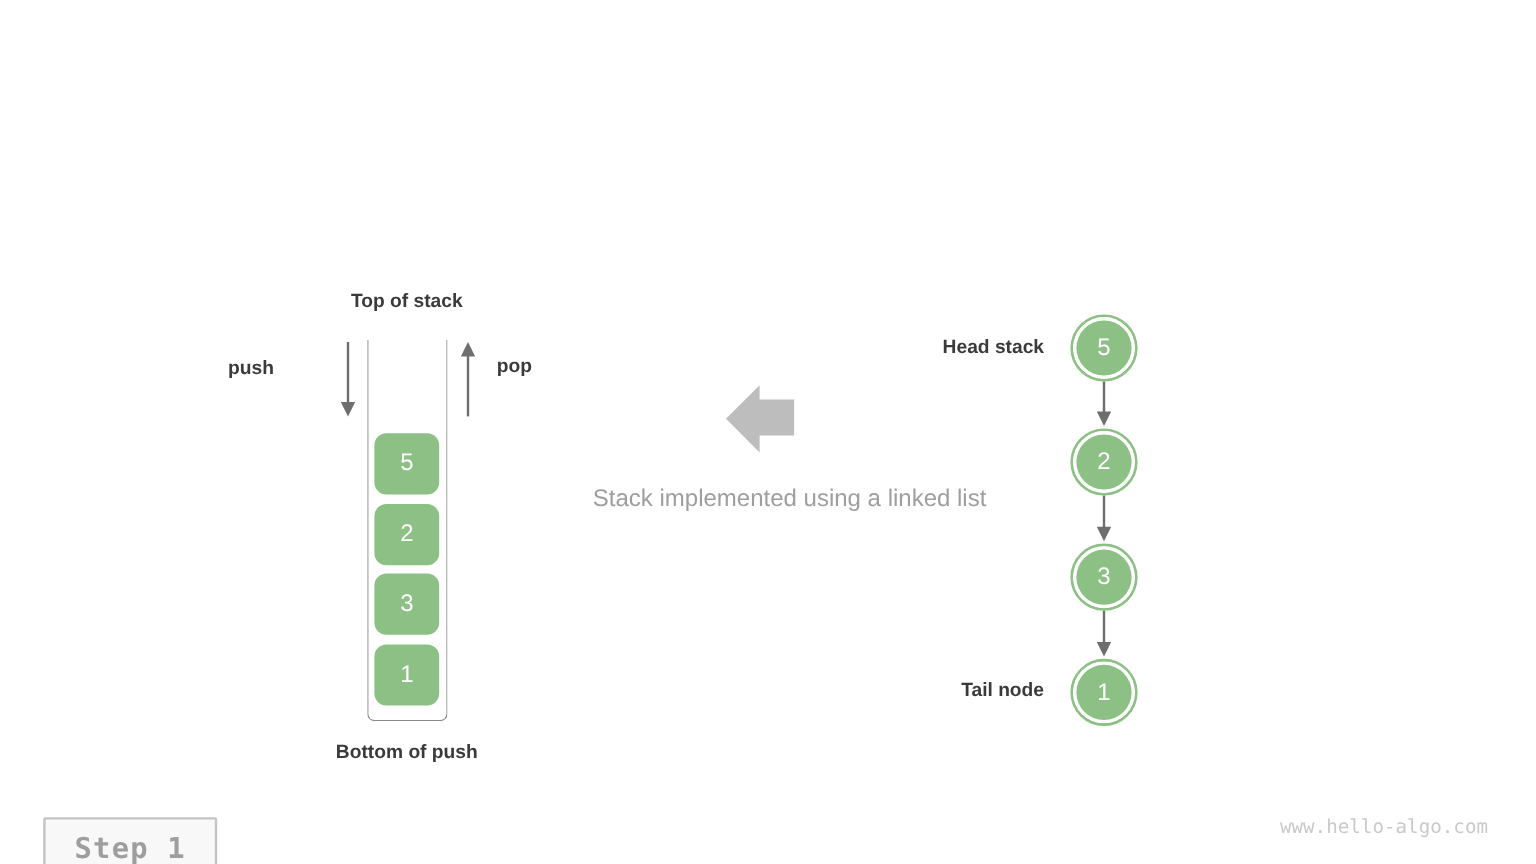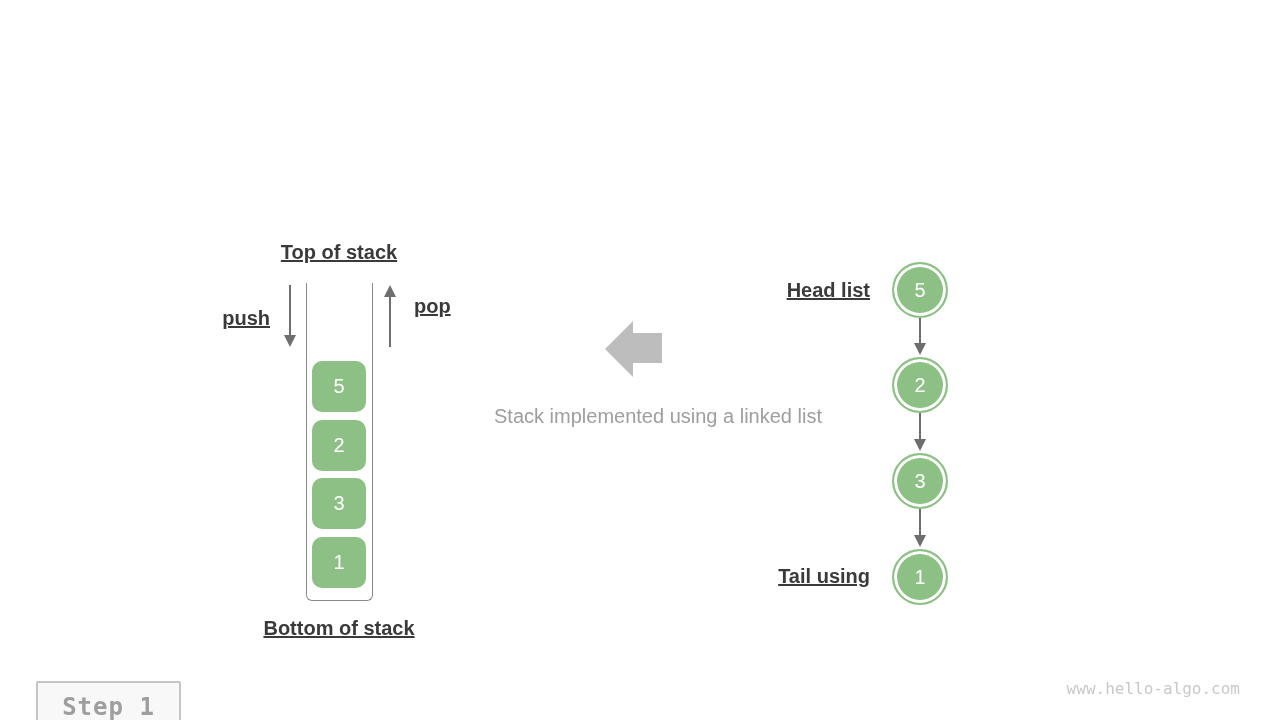--- a/index.html
+++ b/index.html
@@ -8,30 +8,29 @@
     background: #ffffff;
     font-family: "Liberation Sans", sans-serif;
     position: relative;
     overflow: hidden;
   }
   .canvas { position: absolute; left: 0; top: 0; width: 1280px; height: 720px; }
 
   
   .label {
     position: absolute;
-    font-size: 20px;
+    font-size: 16px;
     font-weight: 700;
     color: var(--text-dark, #3a3a3a);
     line-height: 24px;
     white-space: nowrap;
-    text-decoration: underline;
   }
   .top-of-stack    { left: 239px; top: 240px; width: 200px; text-align: center; }
   .bottom-of-stack { left: 239px; top: 616px; width: 200px; text-align: center; }
-  .push-label      { left: 190px; top: 306px; width: 80px;  text-align: right; }
+  .push-label      { left: 190px; top: 296px; width: 80px;  }
   .pop-label       { left: 414px; top: 294px; }
   .head-label      { right: 410px; top: 278px; text-align: right; }
   .tail-label      { right: 410px; top: 564px; text-align: right; }
 
   .caption {
     position: absolute;
     left: 0; top: 405px; width: 1280px;
     text-align: center;
     font-size: 20px;
     color: var(--text-gray, #9e9e9e);
@@ -157,46 +156,46 @@
     <span class="head"></span>
   </div>
   <div class="label pop-label">pop</div>
 
   <div class="stack-container"></div>
   <div class="stack-item i0">5</div>
   <div class="stack-item i1">2</div>
   <div class="stack-item i2">3</div>
   <div class="stack-item i3">1</div>
 
-  <div class="label bottom-of-stack">Bottom of stack</div>
+  <div class="label bottom-of-stack">Bottom of push</div>
 
   <svg class="big-arrow" width="57" height="56" viewBox="0 0 57 56">
     <polygon points="0,28 28,0 28,12 57,12 57,42 28,42 28,56"></polygon>
   </svg>
   <div class="caption">Stack implemented using a linked list</div>
 
-  <div class="label head-label">Head list</div>
+  <div class="label head-label">Head stack</div>
 
   <div class="node n0">5</div>
   <div class="varrow down connector c0">
     <span class="shaft"></span>
     <span class="head"></span>
   </div>
   <div class="node n1">2</div>
   <div class="varrow down connector c1">
     <span class="shaft"></span>
     <span class="head"></span>
   </div>
   <div class="node n2">3</div>
   <div class="varrow down connector c2">
     <span class="shaft"></span>
     <span class="head"></span>
   </div>
   <div class="node n3">1</div>
 
-  <div class="label tail-label">Tail using</div>
+  <div class="label tail-label">Tail node</div>
 
   <div class="step-badge">
     <span>Step 1</span>
   </div>
   <div class="watermark">www.hello-algo.com</div>
 
 </div>
 
 </body></html>

